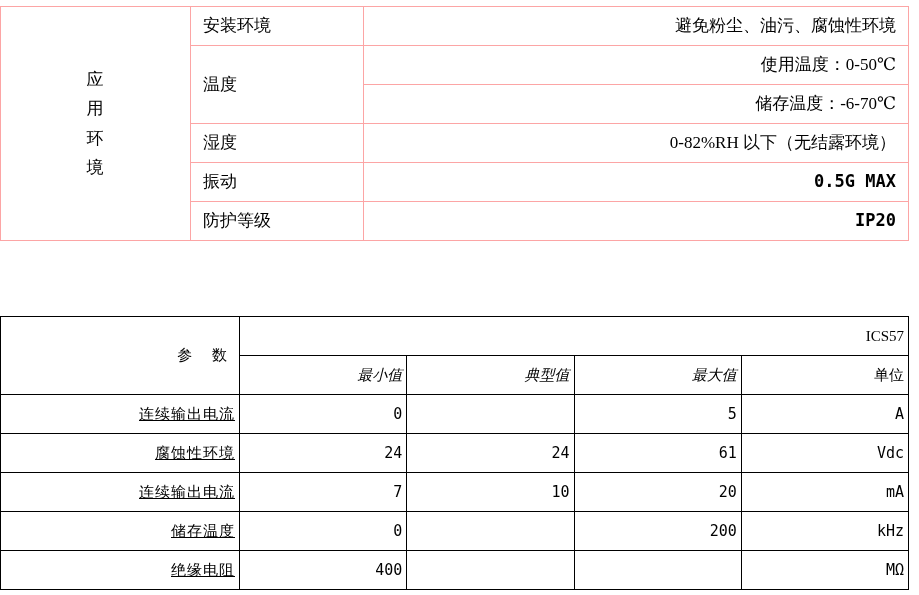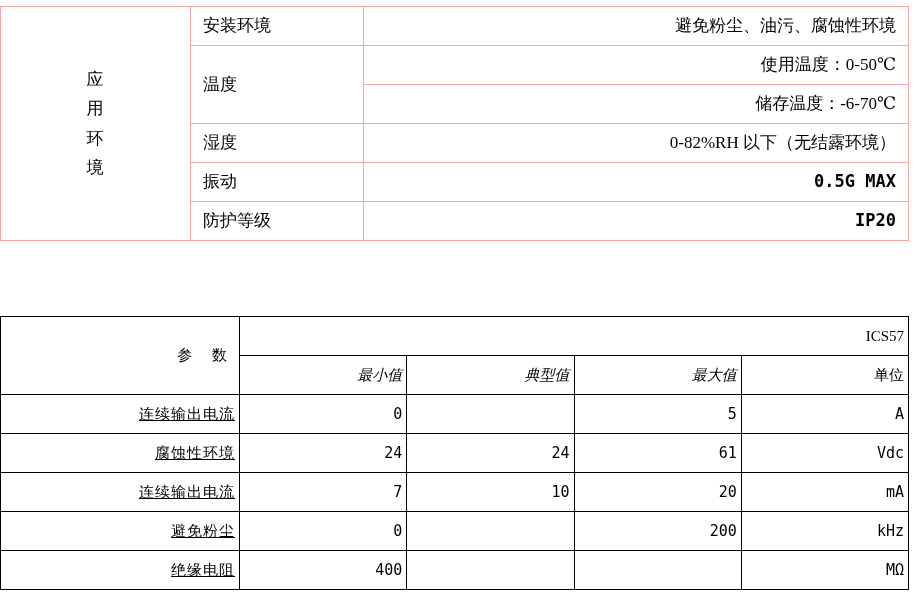--- a/index.html
+++ b/index.html
@@ -167,21 +167,21 @@
         <td class="unit-cell">Vdc</td>
       </tr>
       <tr>
         <td class="param-row-label">连续输出电流</td>
         <td class="mono">7</td>
         <td class="mono">10</td>
         <td class="mono">20</td>
         <td class="unit-cell">mA</td>
       </tr>
       <tr>
-        <td class="param-row-label">避免粉尘</td>
+        <td class="param-row-label">储存温度</td>
         <td class="mono">0</td>
         <td class="mono"></td>
         <td class="mono">200</td>
         <td class="unit-cell">kHz</td>
       </tr>
       <tr>
         <td class="param-row-label">绝缘电阻</td>
         <td class="mono">400</td>
         <td class="mono"></td>
         <td class="mono"></td>

